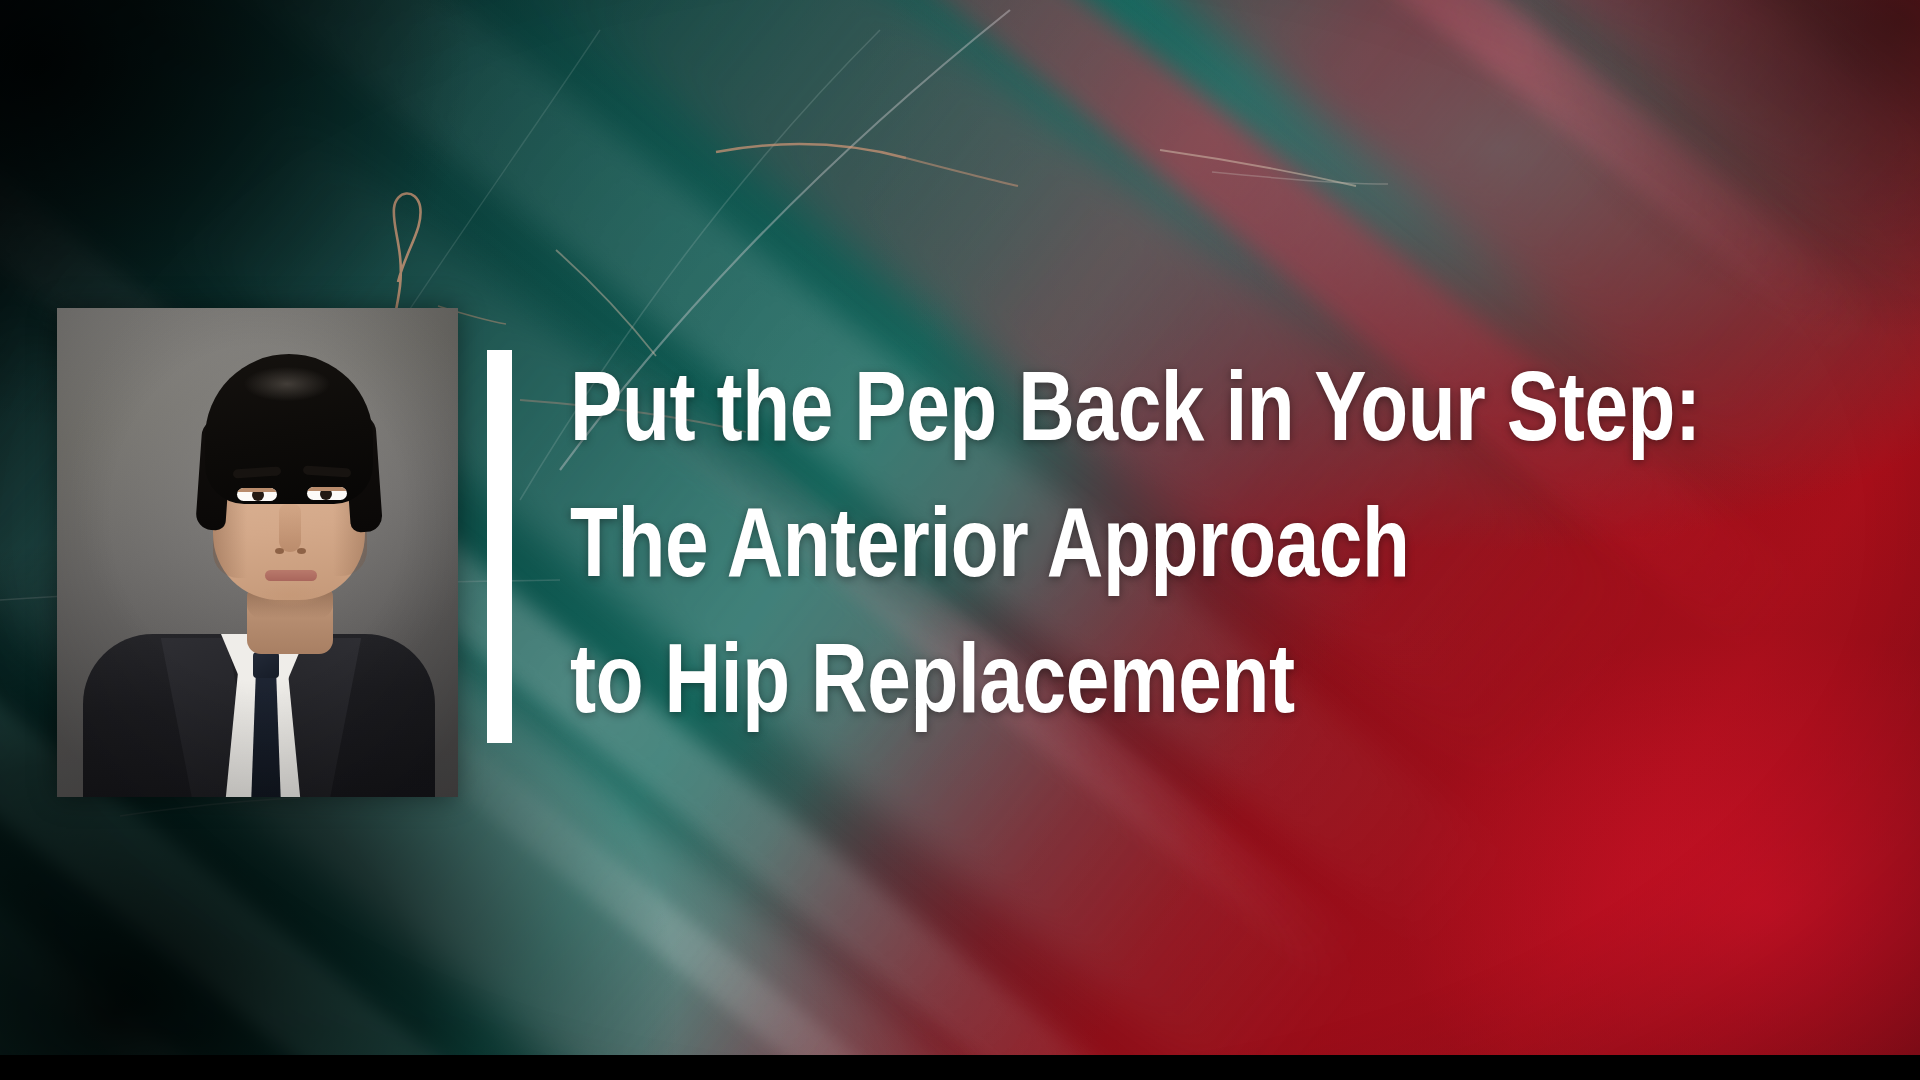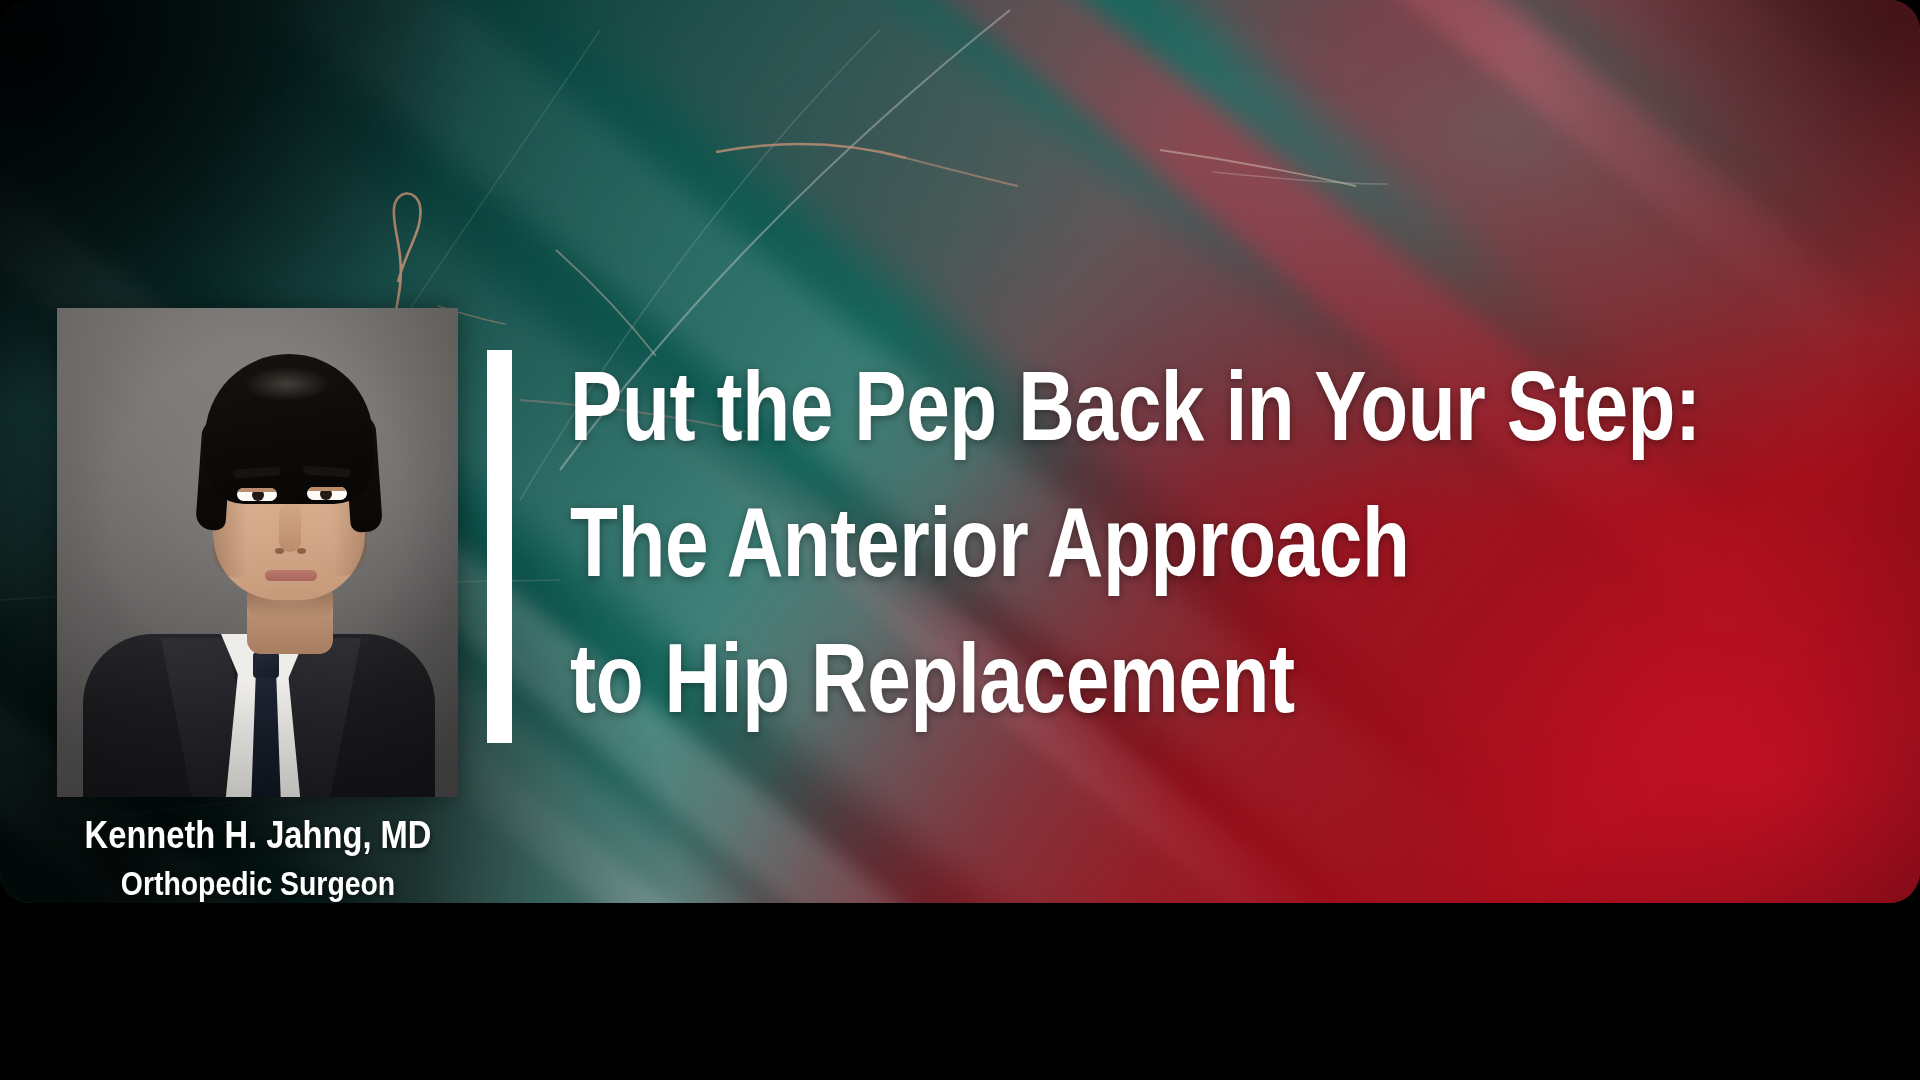--- a/index.html
+++ b/index.html
@@ -1,18 +1,18 @@
 <!DOCTYPE html>
 <html><head>
 <meta charset="utf-8">
 <style>
   html,body{margin:0;padding:0;background:#000;}
   body{width:1920px;height:1080px;overflow:hidden;font-family:"Liberation Sans",sans-serif;}
 
-  #slide{position:relative;width:1920px;height:903px;overflow:hidden;background:#07100f;border-radius:31px;}
+  #slide{position:relative;width:1920px;height:1055px;overflow:hidden;background:#07100f;}
 
   
   .bg-layer{position:absolute;inset:0;}
 
   
   #bg-base{
     background:
       linear-gradient(122deg,
         #050c0e 0%,
         #07201f 9%,
@@ -277,18 +277,14 @@
   </div>
 
   <div id="accent-bar"></div>
 
   <div id="title-block">
     <div class="title-line">Put the Pep Back in Your Step:</div>
     <div class="title-line">The Anterior Approach</div>
     <div class="title-line">to Hip Replacement</div>
   </div>
 
-  <div id="speaker-block">
-    <div id="speaker-name">Kenneth H. Jahng, MD</div>
-    <div id="speaker-role">Orthopedic Surgeon</div>
-  </div>
 
 </div>
 
 </body></html>

